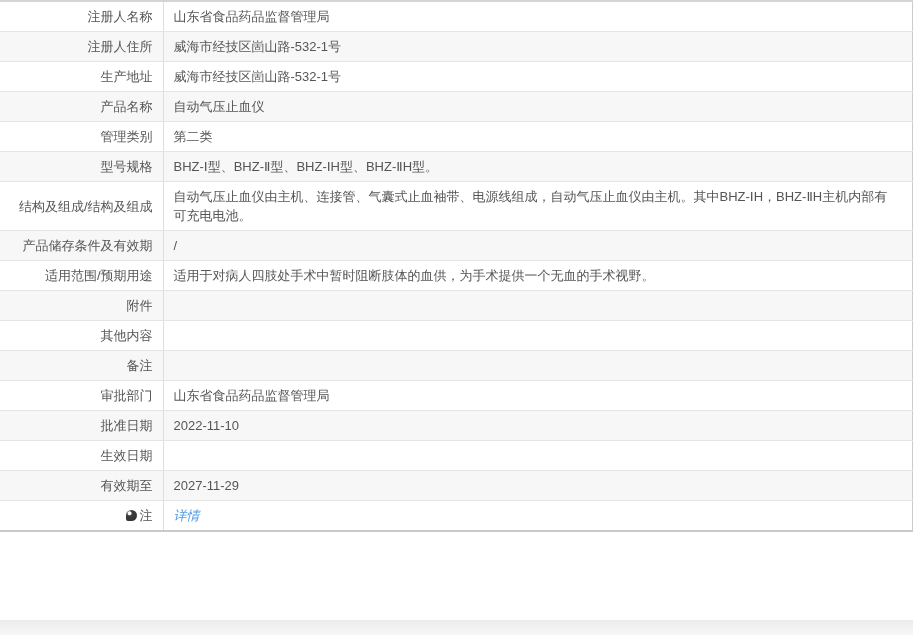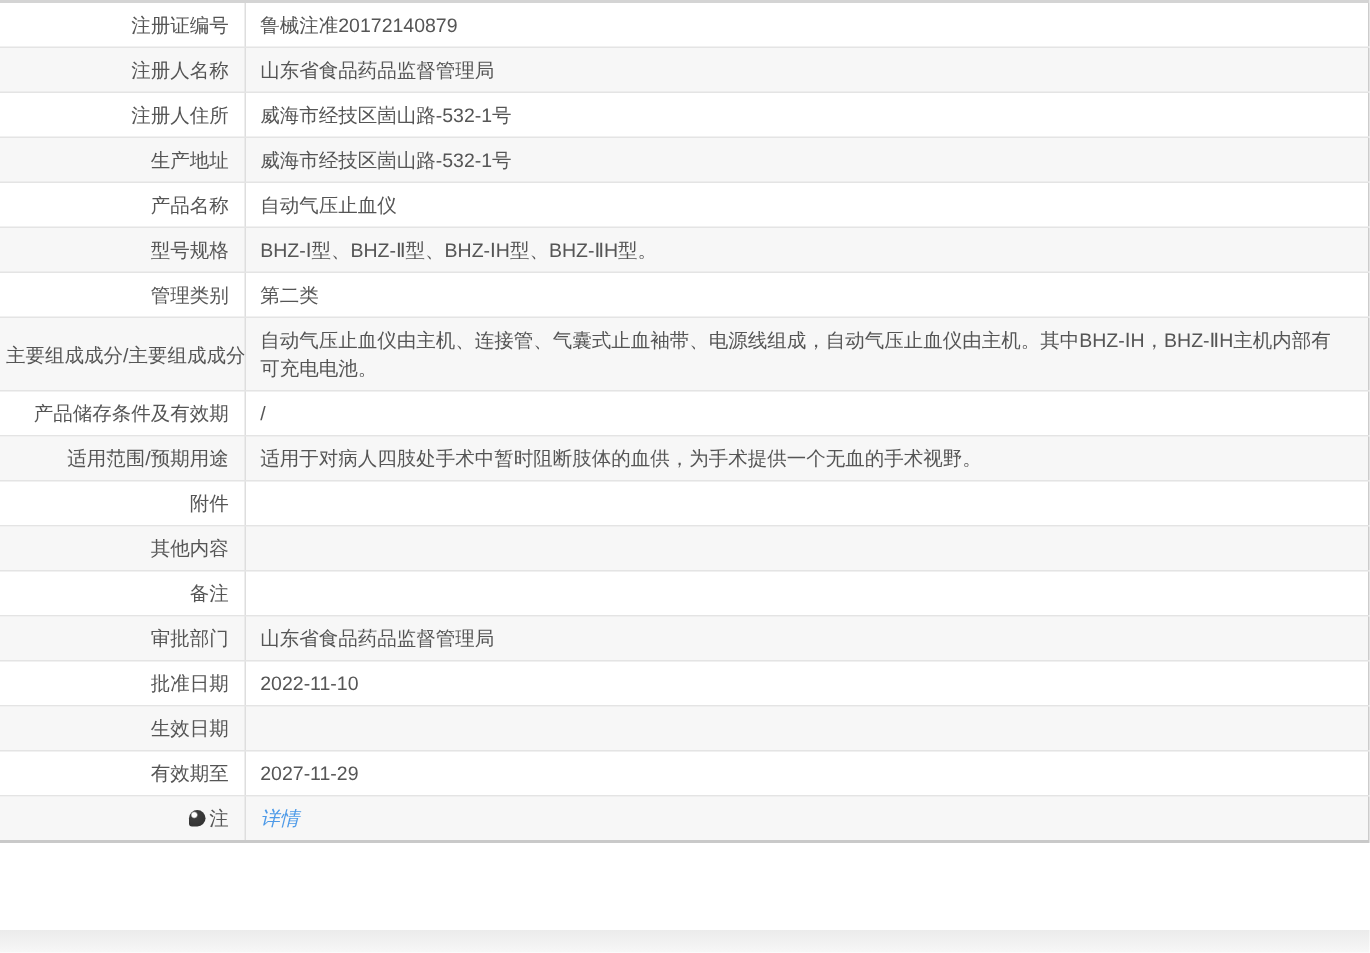--- a/index.html
+++ b/index.html
@@ -84,49 +84,45 @@
   }
 </style>
 </head>
 <body>
 
 <div class="page">
 
   <table class="reg-table">
     <tbody>
       <tr>
-        <th>注册证编号</th>
-        <td>鲁械注准20172140879</td>
-      </tr>
-      <tr>
         <th>注册人名称</th>
         <td>山东省食品药品监督管理局</td>
       </tr>
       <tr>
         <th>注册人住所</th>
         <td>威海市经技区崮山路-532-1号</td>
       </tr>
       <tr>
         <th>生产地址</th>
         <td>威海市经技区崮山路-532-1号</td>
       </tr>
       <tr>
         <th>产品名称</th>
         <td>自动气压止血仪</td>
       </tr>
       <tr>
+        <th>管理类别</th>
+        <td>第二类</td>
+      </tr>
+      <tr>
         <th>型号规格</th>
         <td>BHZ-Ⅰ型、BHZ-Ⅱ型、BHZ-ⅠH型、BHZ-ⅡH型。</td>
       </tr>
       <tr>
-        <th>管理类别</th>
-        <td>第二类</td>
-      </tr>
-      <tr>
-        <th>主要组成成分/主要组成成分</th>
+        <th>结构及组成/结构及组成</th>
         <td>自动气压止血仪由主机、连接管、气囊式止血袖带、电源线组成，自动气压止血仪由主机。其中BHZ-ⅠH，BHZ-ⅡH主机内部有可充电电池。</td>
       </tr>
       <tr>
         <th>产品储存条件及有效期</th>
         <td>/</td>
       </tr>
       <tr>
         <th>适用范围/预期用途</th>
         <td>适用于对病人四肢处手术中暂时阻断肢体的血供，为手术提供一个无血的手术视野。</td>
       </tr>

